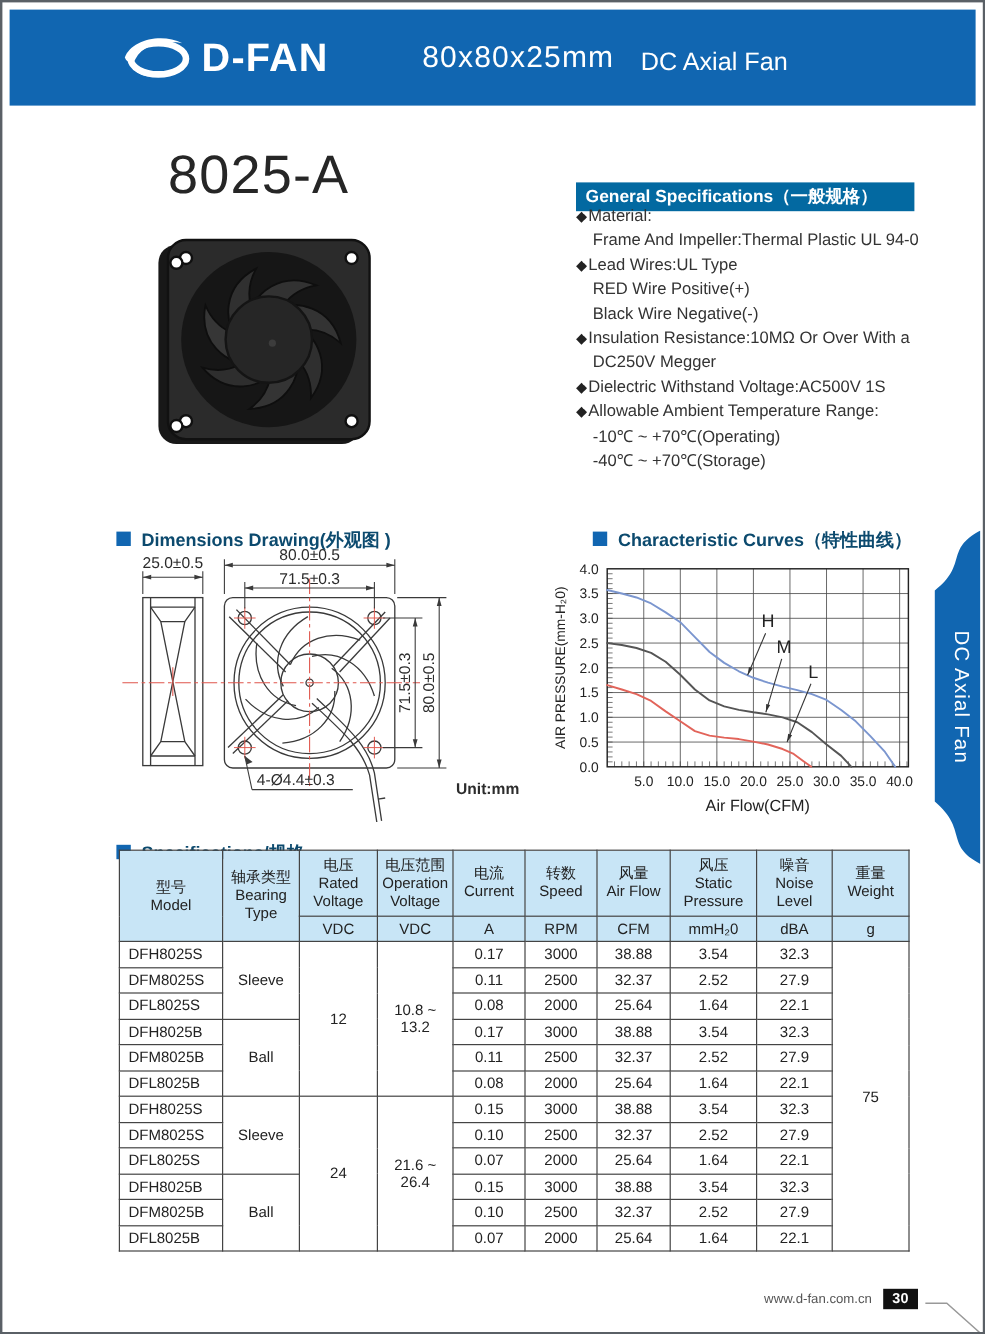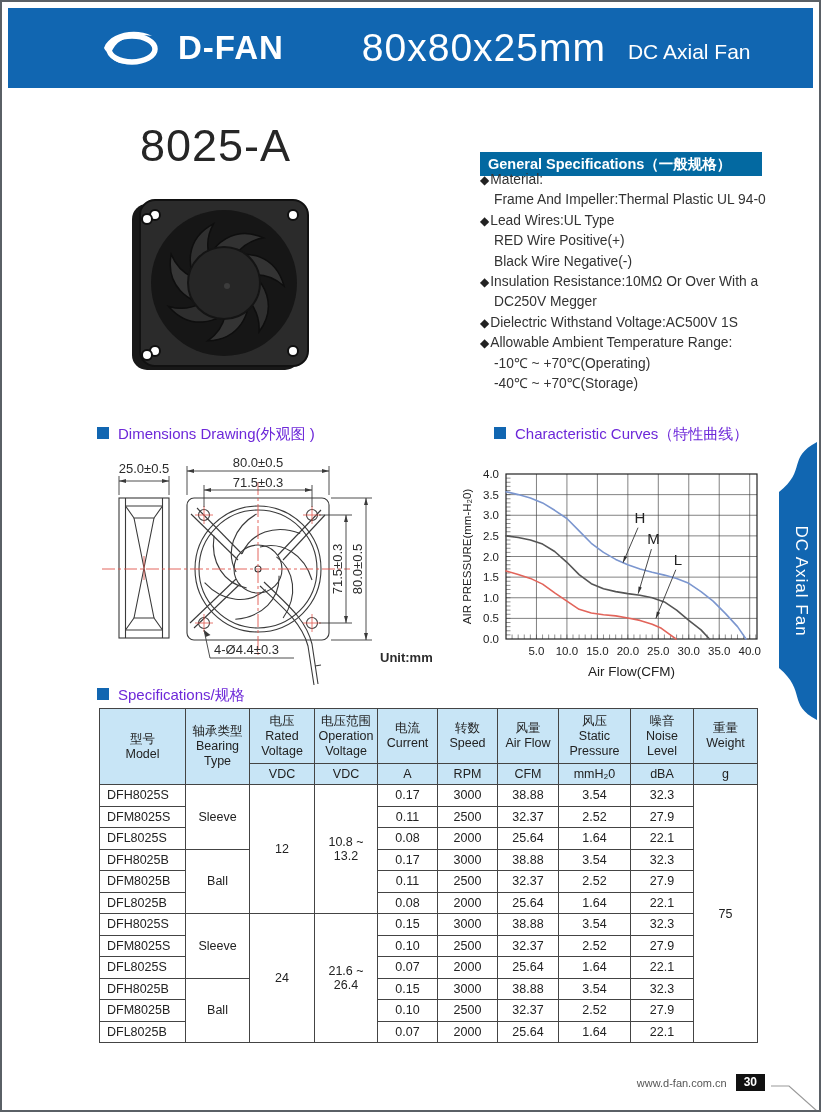--- a/index.html
+++ b/index.html
@@ -4,40 +4,40 @@
 <style>
   * { margin:0; padding:0; box-sizing:border-box; }
   body { font-family:"Liberation Sans", sans-serif; background:#fff; }
   .page { position:relative; width:821px; height:1112px; background:#fff;
           border:2px solid #5a6066; overflow:hidden; }
 
   
   .banner { position:absolute; left:6px; top:6px; width:805px; height:80px;
             background:#1166b1; display:flex; align-items:center; color:#fff; }
   .banner .logo { margin-left:92px; }
-  .brand { font-size:33px; font-weight:bold; letter-spacing:1px; margin-left:16px; }
-  .size-title { font-size:39px; font-weight:normal; margin-left:78px; letter-spacing:1px; }
+  .brand { font-size:33px; font-weight:bold; letter-spacing:1px; margin-left:6px; }
+  .size-title { font-size:25px; font-weight:normal; margin-left:78px; letter-spacing:1px; }
   .subtitle { font-size:21px; margin-left:22px; padding-top:8px; }
 
   
   .model-title { position:absolute; left:138px; top:118px; font-size:45px;
                  color:#262626; letter-spacing:1px; }
   .fan-photo { position:absolute; left:108px; top:188px; }
 
   
   .gs-bar { position:absolute; left:478px; top:150px; width:282px; height:24px;
             background:#0369a1; color:#fff; font-size:14.5px; font-weight:bold;
             line-height:24px; padding-left:8px; }
   .gs-list { position:absolute; left:478px; top:168px; width:300px;
              font-size:13.8px; color:#333; }
   .spec-line { line-height:20.4px; padding-left:12px; white-space:nowrap; }
   .spec-line .diamond { margin-left:-12px; margin-right:1px; font-size:12px; color:#222; }
 
   
-  .sec-title { position:absolute; font-size:15px; font-weight:normal; color:#6d28d9; }
+  .sec-title { position:absolute; font-size:15px; font-weight:bold; color:#0c4a6e;margin-top:16px; }
   .blue-sq { display:inline-block; width:12px; height:12px; background:#1166b1;
              margin-right:9px; }
 
   
   .dim-svg  { position:absolute; left:92px;  top:446px; }
   .chart-svg{ position:absolute; left:458px; top:458px; }
   svg text { font-family:"Liberation Sans", sans-serif; }
 
   
   .side-tab { position:absolute; right:2px; top:440px; }

